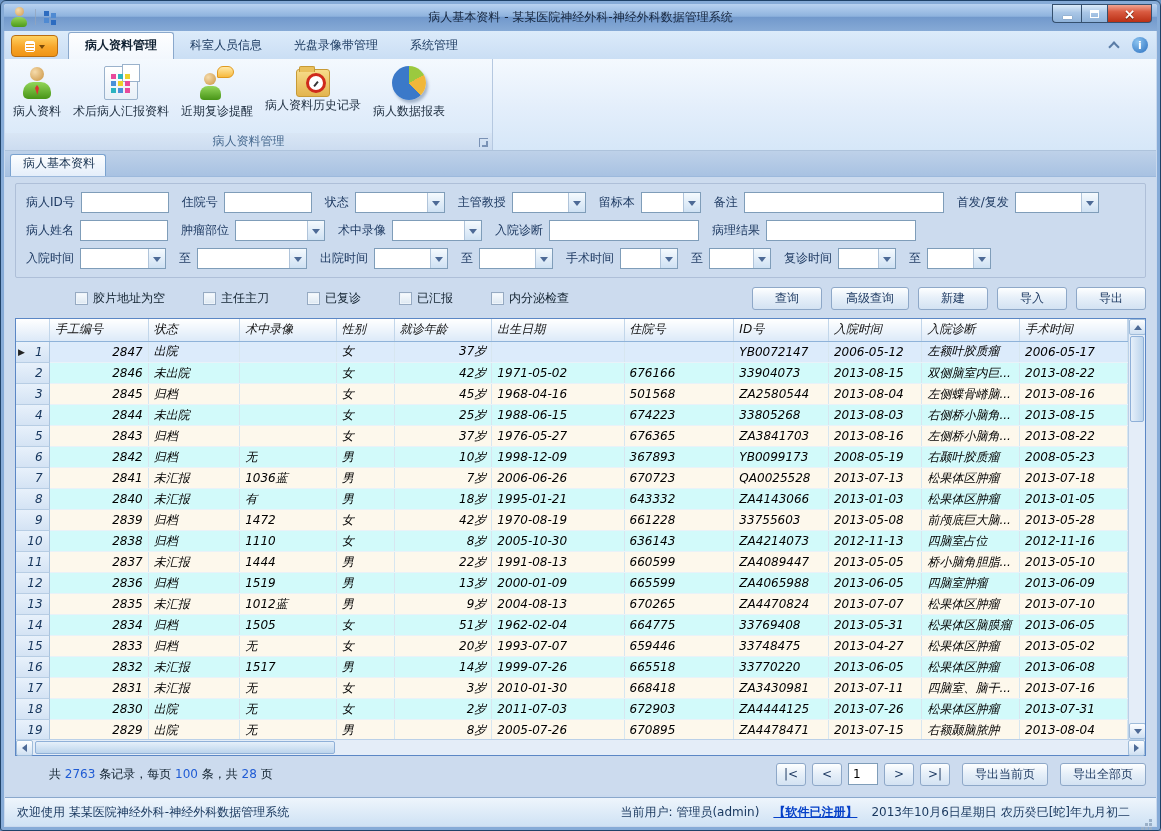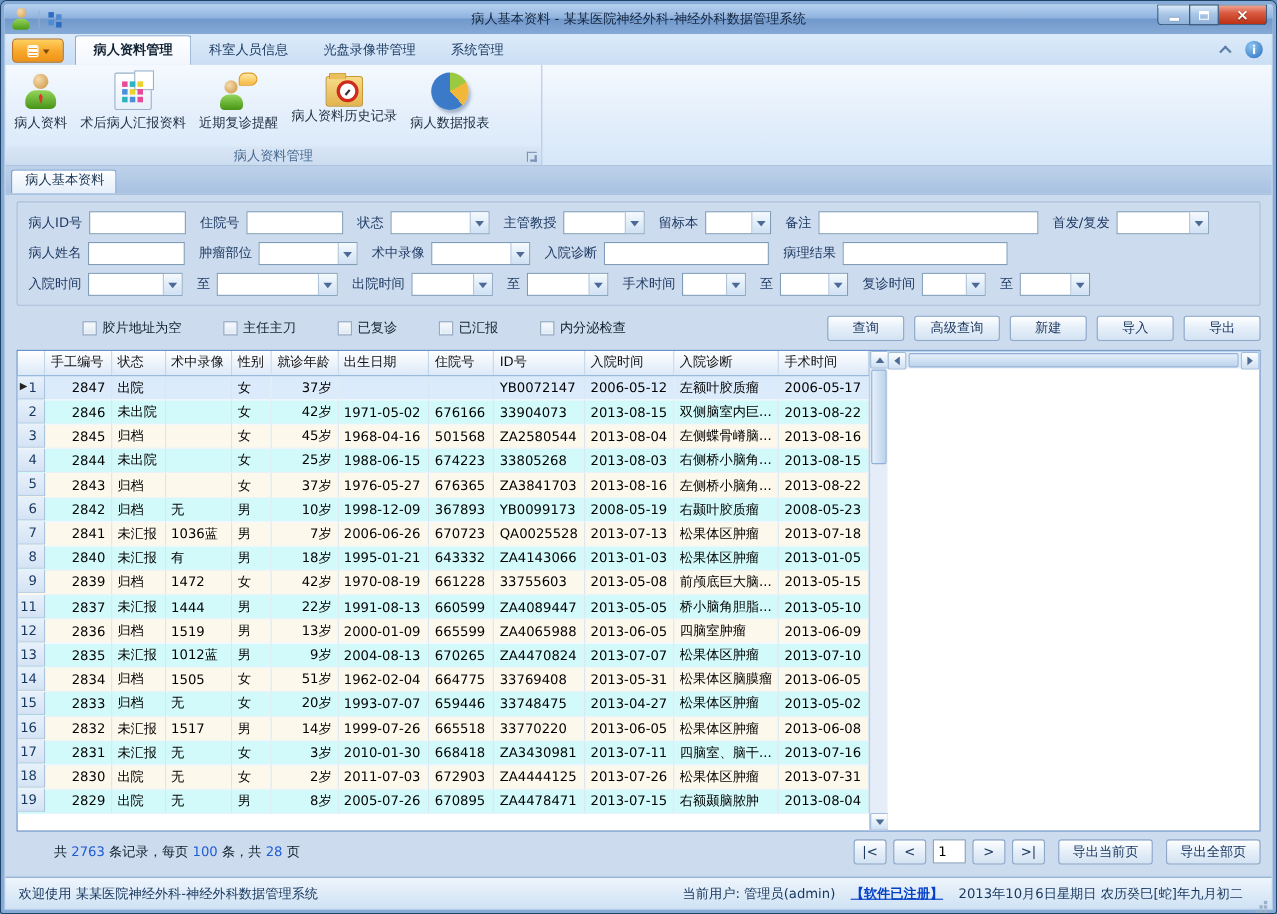--- a/index.html
+++ b/index.html
@@ -105,21 +105,21 @@
   
   .toolrow{display:flex;align-items:center;margin:9px 0 8px 0;}
   .cbxs{display:flex;align-items:center;gap:38px;margin-left:60px;}
   .cbx{display:flex;align-items:center;gap:5px;color:#10202e;}
   .cbx .box{width:13px;height:13px;border:1px solid #96aac2;background:linear-gradient(#f8fbfe,#dde8f2);
     box-shadow:inset 0 0 0 1px #eef4fa;}
   .abtns{margin-left:auto;display:flex;gap:9px;}
   .abtn{min-width:70px;height:23px;padding:0 14px;border:1px solid #8ea8c8;border-radius:3px;color:#1f3b63;
     background:linear-gradient(#feffff,#e7f0f9 45%,#d3e2f2);font:inherit;}
   
-  .grid{border:1px solid #5b87c5;background:#fff;height:438px;display:flex;flex-direction:row;}
+  .grid{border:1px solid #5b87c5;background:#fff;height:438px;display:flex;flex-direction:column;font-style:italic;}
   .gridmain{flex:1;display:flex;overflow:hidden;}
   table{border-collapse:collapse;table-layout:fixed;flex:1;height:421px;}
   th{height:22px;background:linear-gradient(#ffffff,#dce9f8);border-right:1px solid #c2d6ea;
     border-bottom:1px solid #8fb3d9;font-weight:normal;color:#111;text-align:left;padding:0 5px;overflow:hidden;white-space:nowrap;}
   td{height:21px;padding:0 5px;border-right:1px solid #d7e6f0;border-bottom:1px solid #e9f2f8;
     color:#000;overflow:hidden;white-space:nowrap;}
   tbody tr:nth-child(odd){background:#fdf8ec;}
   tbody tr:nth-child(even){background:#d2fafa;}
   tbody tr.selected{background:#dcebfb;}
   td.numcell{background:linear-gradient(#e8f1fb,#d4e3f4);border-right:1px solid #aac4de;border-bottom:1px solid #b7cde4;
@@ -578,21 +578,37 @@
                 <td class="ar">2839</td>
                 <td>归档</td>
                 <td>1472</td>
                 <td>女</td>
                 <td class="ar">42岁</td>
                 <td>1970-08-19</td>
                 <td>661228</td>
                 <td>33755603</td>
                 <td>2013-05-08</td>
                 <td>前颅底巨大脑...</td>
-                <td>2013-05-15</td>
+                <td>2013-05-28</td>
+              </tr>
+              <tr>
+                <td class="numcell">
+                  <span class="num">10</span>
+                </td>
+                <td class="ar">2838</td>
+                <td>归档</td>
+                <td>1110</td>
+                <td>女</td>
+                <td class="ar">8岁</td>
+                <td>2005-10-30</td>
+                <td>636143</td>
+                <td>ZA4214073</td>
+                <td>2012-11-13</td>
+                <td>四脑室占位</td>
+                <td>2012-11-16</td>
               </tr>
               <tr>
                 <td class="numcell">
                   <span class="num">11</span>
                 </td>
                 <td class="ar">2837</td>
                 <td>未汇报</td>
                 <td>1444</td>
                 <td>男</td>
                 <td class="ar">22岁</td>

